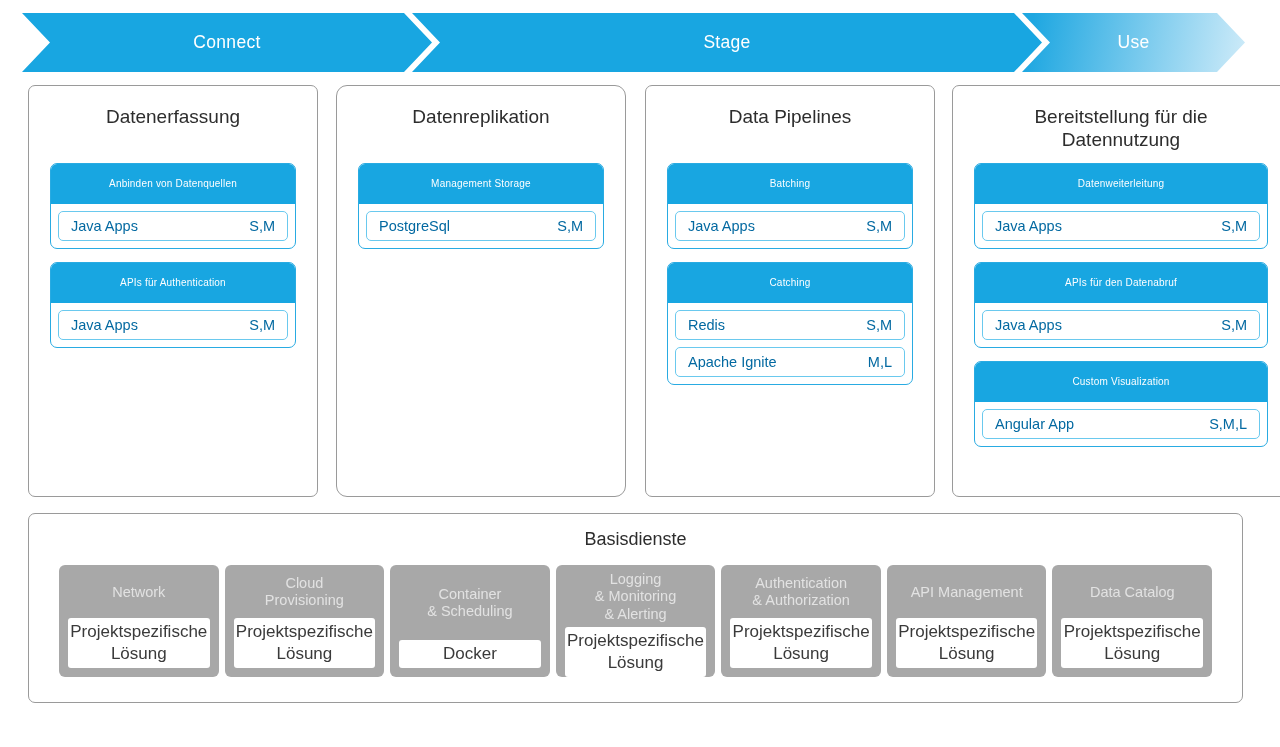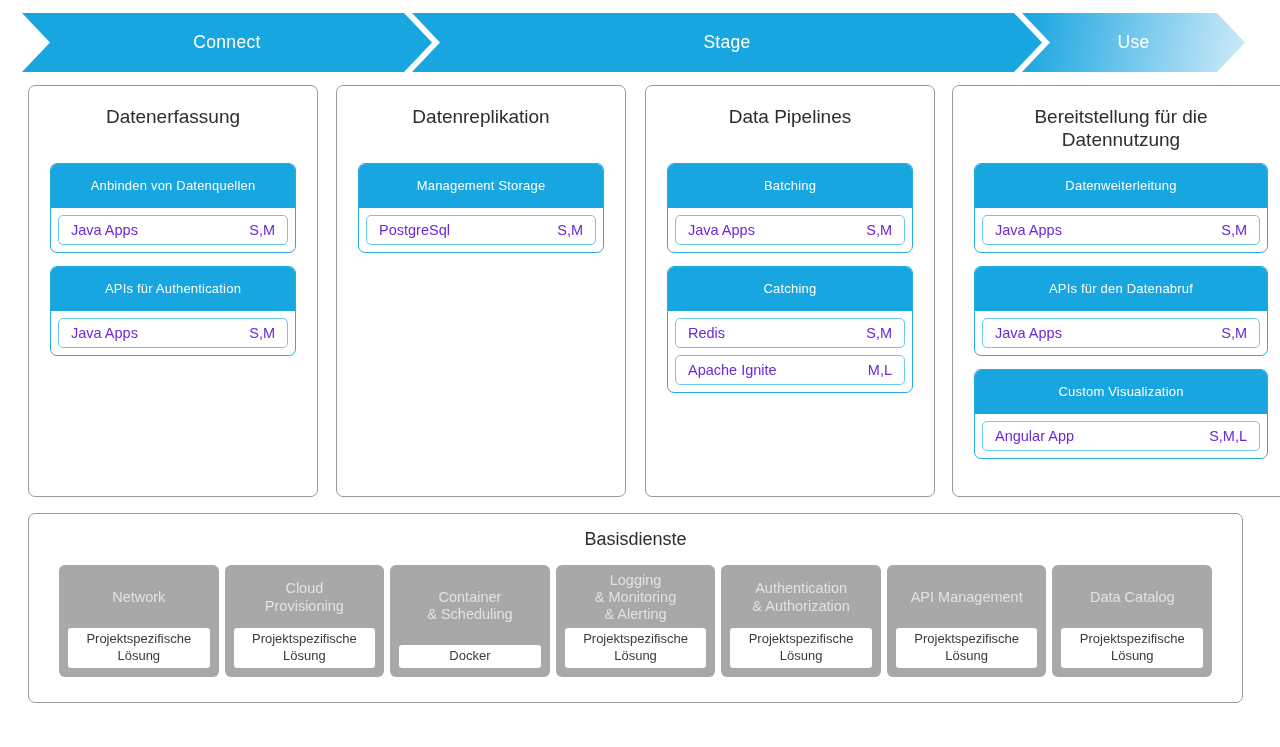--- a/index.html
+++ b/index.html
@@ -18,60 +18,60 @@
   }
   .band-connect{left:22px;width:410px;}
   .band-stage{left:412px;width:630px;}
   .band-use{left:1022px;width:223px;background:linear-gradient(100deg,#1ea7e1 5%,#c9e9f8 97%);}
   
   .panel{
     position:absolute;top:85px;height:412px;background:#fff;
     border:1.5px solid #9a9a9a;border-radius:7px;box-sizing:border-box;
   }
   .panel-1{left:28px;width:290px;}
-  .panel-2{left:336px;width:290px;}
+  .panel-2{left:336px;width:290px;border-radius:11px;}
   .panel-3{left:645px;width:290px;}
   .panel-4{left:952px;width:338px;}
   .panel-title{
     height:58px;padding:19px 20px 0;box-sizing:content-box;
     text-align:center;font-size:19px;color:#2d2d2d;line-height:1.22;
   }
   .cards{display:flex;flex-direction:column;gap:13px;padding:0 21px;}
   .card{
     border:1.5px solid #29abe2;border-radius:7px;overflow:hidden;background:#fff;
   }
   .card-header{
     background:#18a6e1;color:#fdfeff;text-align:center;
-    padding:14px 4px 15px;font-size:13px;letter-spacing:.2px;
+    padding:14px 4px 15px;font-size:10px;letter-spacing:.2px;
   }
   .card-body{padding:7px;display:flex;flex-direction:column;gap:7px;}
   .tech-item{
     border:1px solid #6ac9ee;border-radius:5px;background:#fff;
     display:flex;justify-content:space-between;align-items:center;
-    padding:6px 12px;font-size:14.5px;color:#6d28d9;
+    padding:6px 12px;font-size:14.5px;color:#0369a1;
   }
   
   .base-panel{
     position:absolute;left:28px;top:513px;width:1215px;height:190px;
     background:#fff;border:1.5px solid #9a9a9a;border-radius:7px;box-sizing:border-box;
   }
   .base-title{text-align:center;font-size:18px;color:#2d2d2d;padding-top:15px;}
   .base-boxes{display:flex;gap:6px;padding:15px 30px 0;}
   .gbox{
     flex:1;background:#a8a8a8;border-radius:6px;height:112px;
     display:flex;flex-direction:column;box-sizing:border-box;
   }
   .gbox-title{
     flex:1;display:flex;align-items:center;justify-content:center;
     color:#e2e2e2;font-size:14.5px;line-height:1.2;text-align:center;
     white-space:pre-line;padding:6px 2px 4px;
   }
   .gbox-solution{
     background:#fff;border-radius:3px;margin:0 9px 9px;
-    text-align:center;font-size:13px;color:#3a3a3a;line-height:1.3;
+    text-align:center;font-size:17px;color:#3a3a3a;line-height:1.3;
     padding:3px 2px;
   }
 </style>
 </head>
 <body>
 
 <div class="banner">
   <div class="band band-connect">
     <span>Connect</span>
   </div>

